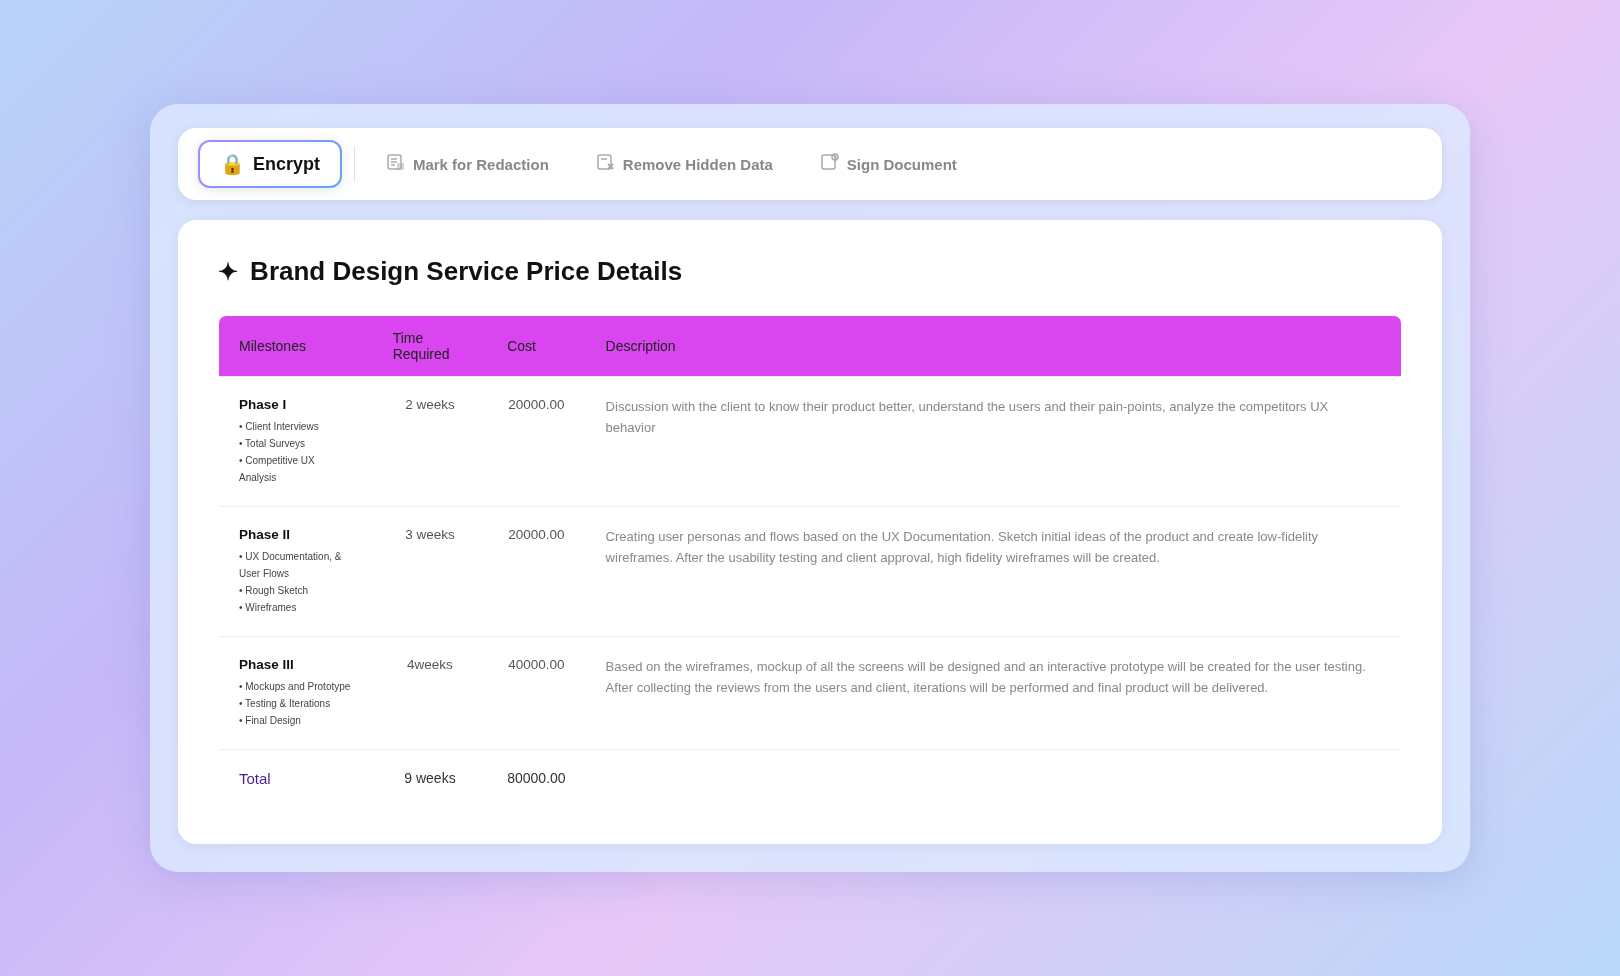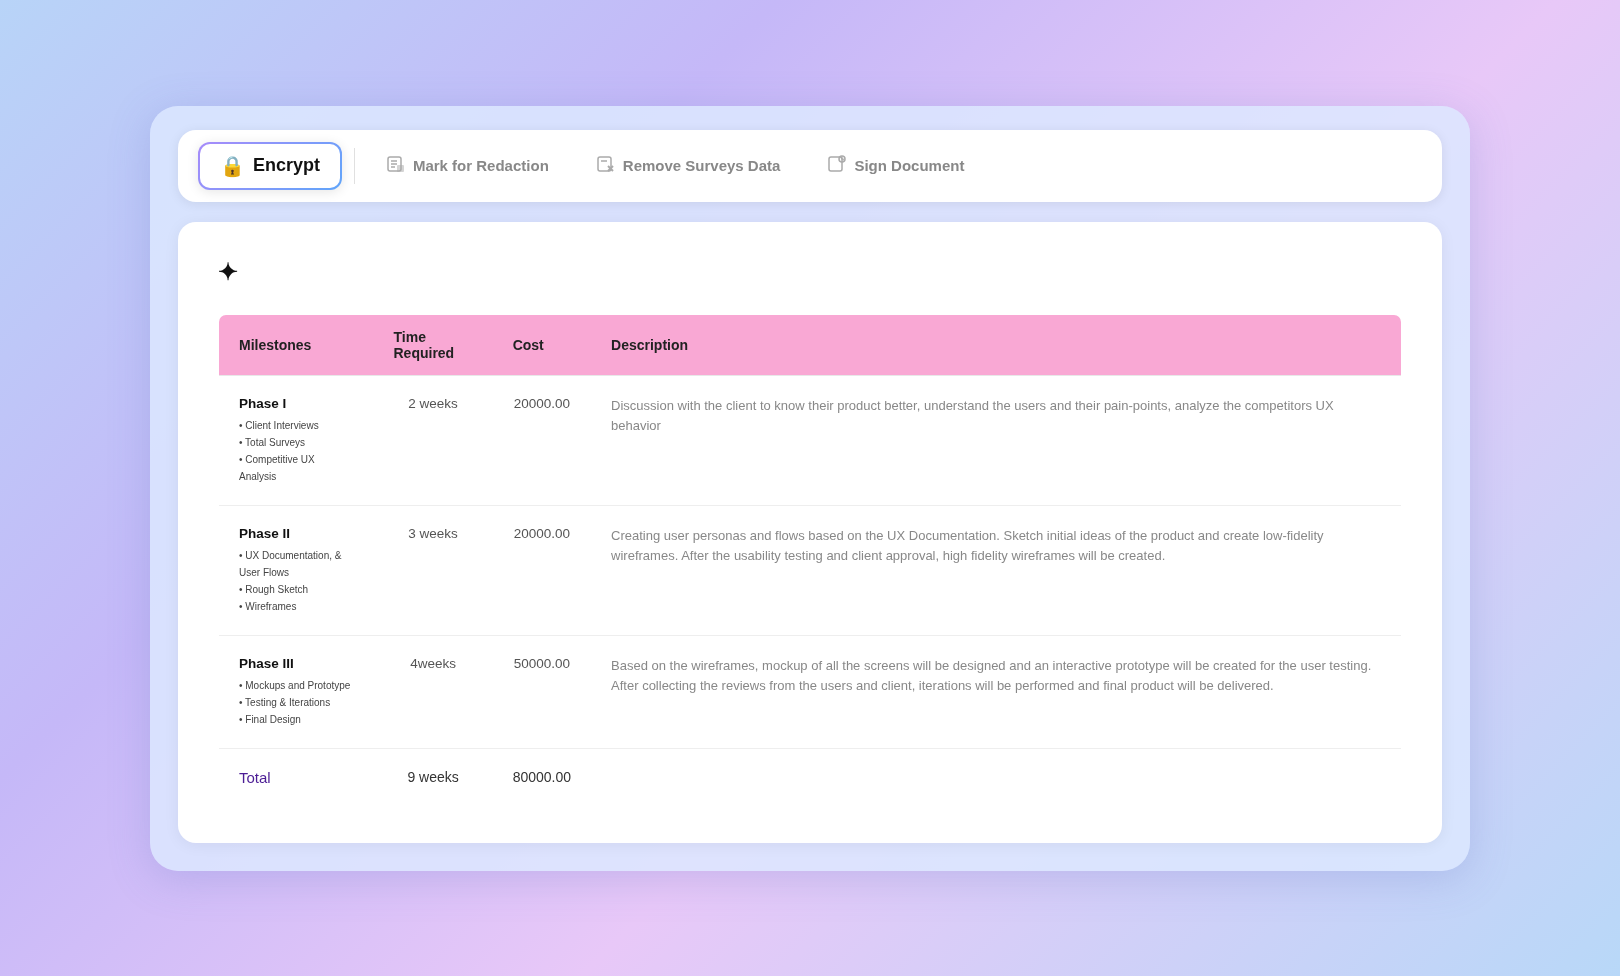--- a/index.html
+++ b/index.html
@@ -105,22 +105,22 @@
     
     .price-table {
       width: 100%;
       border-collapse: collapse;
       border: 1px solid #e8e8e8;
       border-radius: 8px;
       overflow: hidden;
     }
 
     .price-table th {
-      background: #f9a8d4;
-      font-weight: 700;
+      background: #d946ef;
+      font-weight: 400;
       font-size: 14px;
       color: #222;
       padding: 14px 20px;
       text-align: left;
       border-bottom: 1px solid #e8e8e8;
     }
 
     .price-table th.center {
       text-align: left;
     }
@@ -206,39 +206,40 @@
 
     <button class="toolbar-item">
       <span class="toolbar-icon">
         <svg width="18" height="18" viewBox="0 0 18 18" fill="none" xmlns="http://www.w3.org/2000/svg">
           <rect x="1" y="2" width="13" height="14" rx="2" stroke="#aaa" stroke-width="1.5" fill="none"></rect>
           <line x1="4" y1="6" x2="10" y2="6" stroke="#aaa" stroke-width="1.5"></line>
           <line x1="11" y1="11" x2="16" y2="16" stroke="#aaa" stroke-width="2"></line>
           <line x1="16" y1="11" x2="11" y2="16" stroke="#aaa" stroke-width="2"></line>
         </svg>
       </span>
-      <span>Remove Surveys Data</span>
+      <span>Remove Hidden Data</span>
     </button>
 
     <button class="toolbar-item">
       <span class="toolbar-icon">
         <svg width="18" height="18" viewBox="0 0 18 18" fill="none" xmlns="http://www.w3.org/2000/svg">
           <rect x="1" y="2" width="13" height="14" rx="2" stroke="#aaa" stroke-width="1.5" fill="none"></rect>
           <circle cx="14" cy="4" r="3" stroke="#aaa" stroke-width="1.5" fill="none"></circle>
           <text x="12.5" y="6" font-size="5" fill="#aaa">✎</text>
         </svg>
       </span>
       <span>Sign Document</span>
     </button>
   </div>
 
   <div class="content-card">
 
     <div class="doc-title">
       <span class="doc-title-star">✦</span>
+      <span>Brand Design Service Price Details</span>
     </div>
 
     <table class="price-table">
       <thead>
         <tr>
           <th>Milestones</th>
           <th class="center">Time Required</th>
           <th class="center">Cost</th>
           <th class="center">Description</th>
         </tr>
@@ -274,21 +275,21 @@
         </tr>
 
         <tr>
           <td>
             <div class="phase-title">Phase III</div>
             <div class="phase-item">• Mockups and Prototype</div>
             <div class="phase-item">• Testing &amp; Iterations</div>
             <div class="phase-item">• Final Design</div>
           </td>
           <td class="center">4weeks</td>
-          <td class="center">50000.00</td>
+          <td class="center">40000.00</td>
           <td>
             <span class="desc-text">Based on the wireframes, mockup of all the screens will be designed and an interactive prototype will be created for the user testing. After collecting the reviews from the users and client, iterations will be performed and final product will be delivered.</span>
           </td>
         </tr>
 
         <tr class="total-row">
           <td>
             <span class="total-label">Total</span>
           </td>
           <td class="center">

